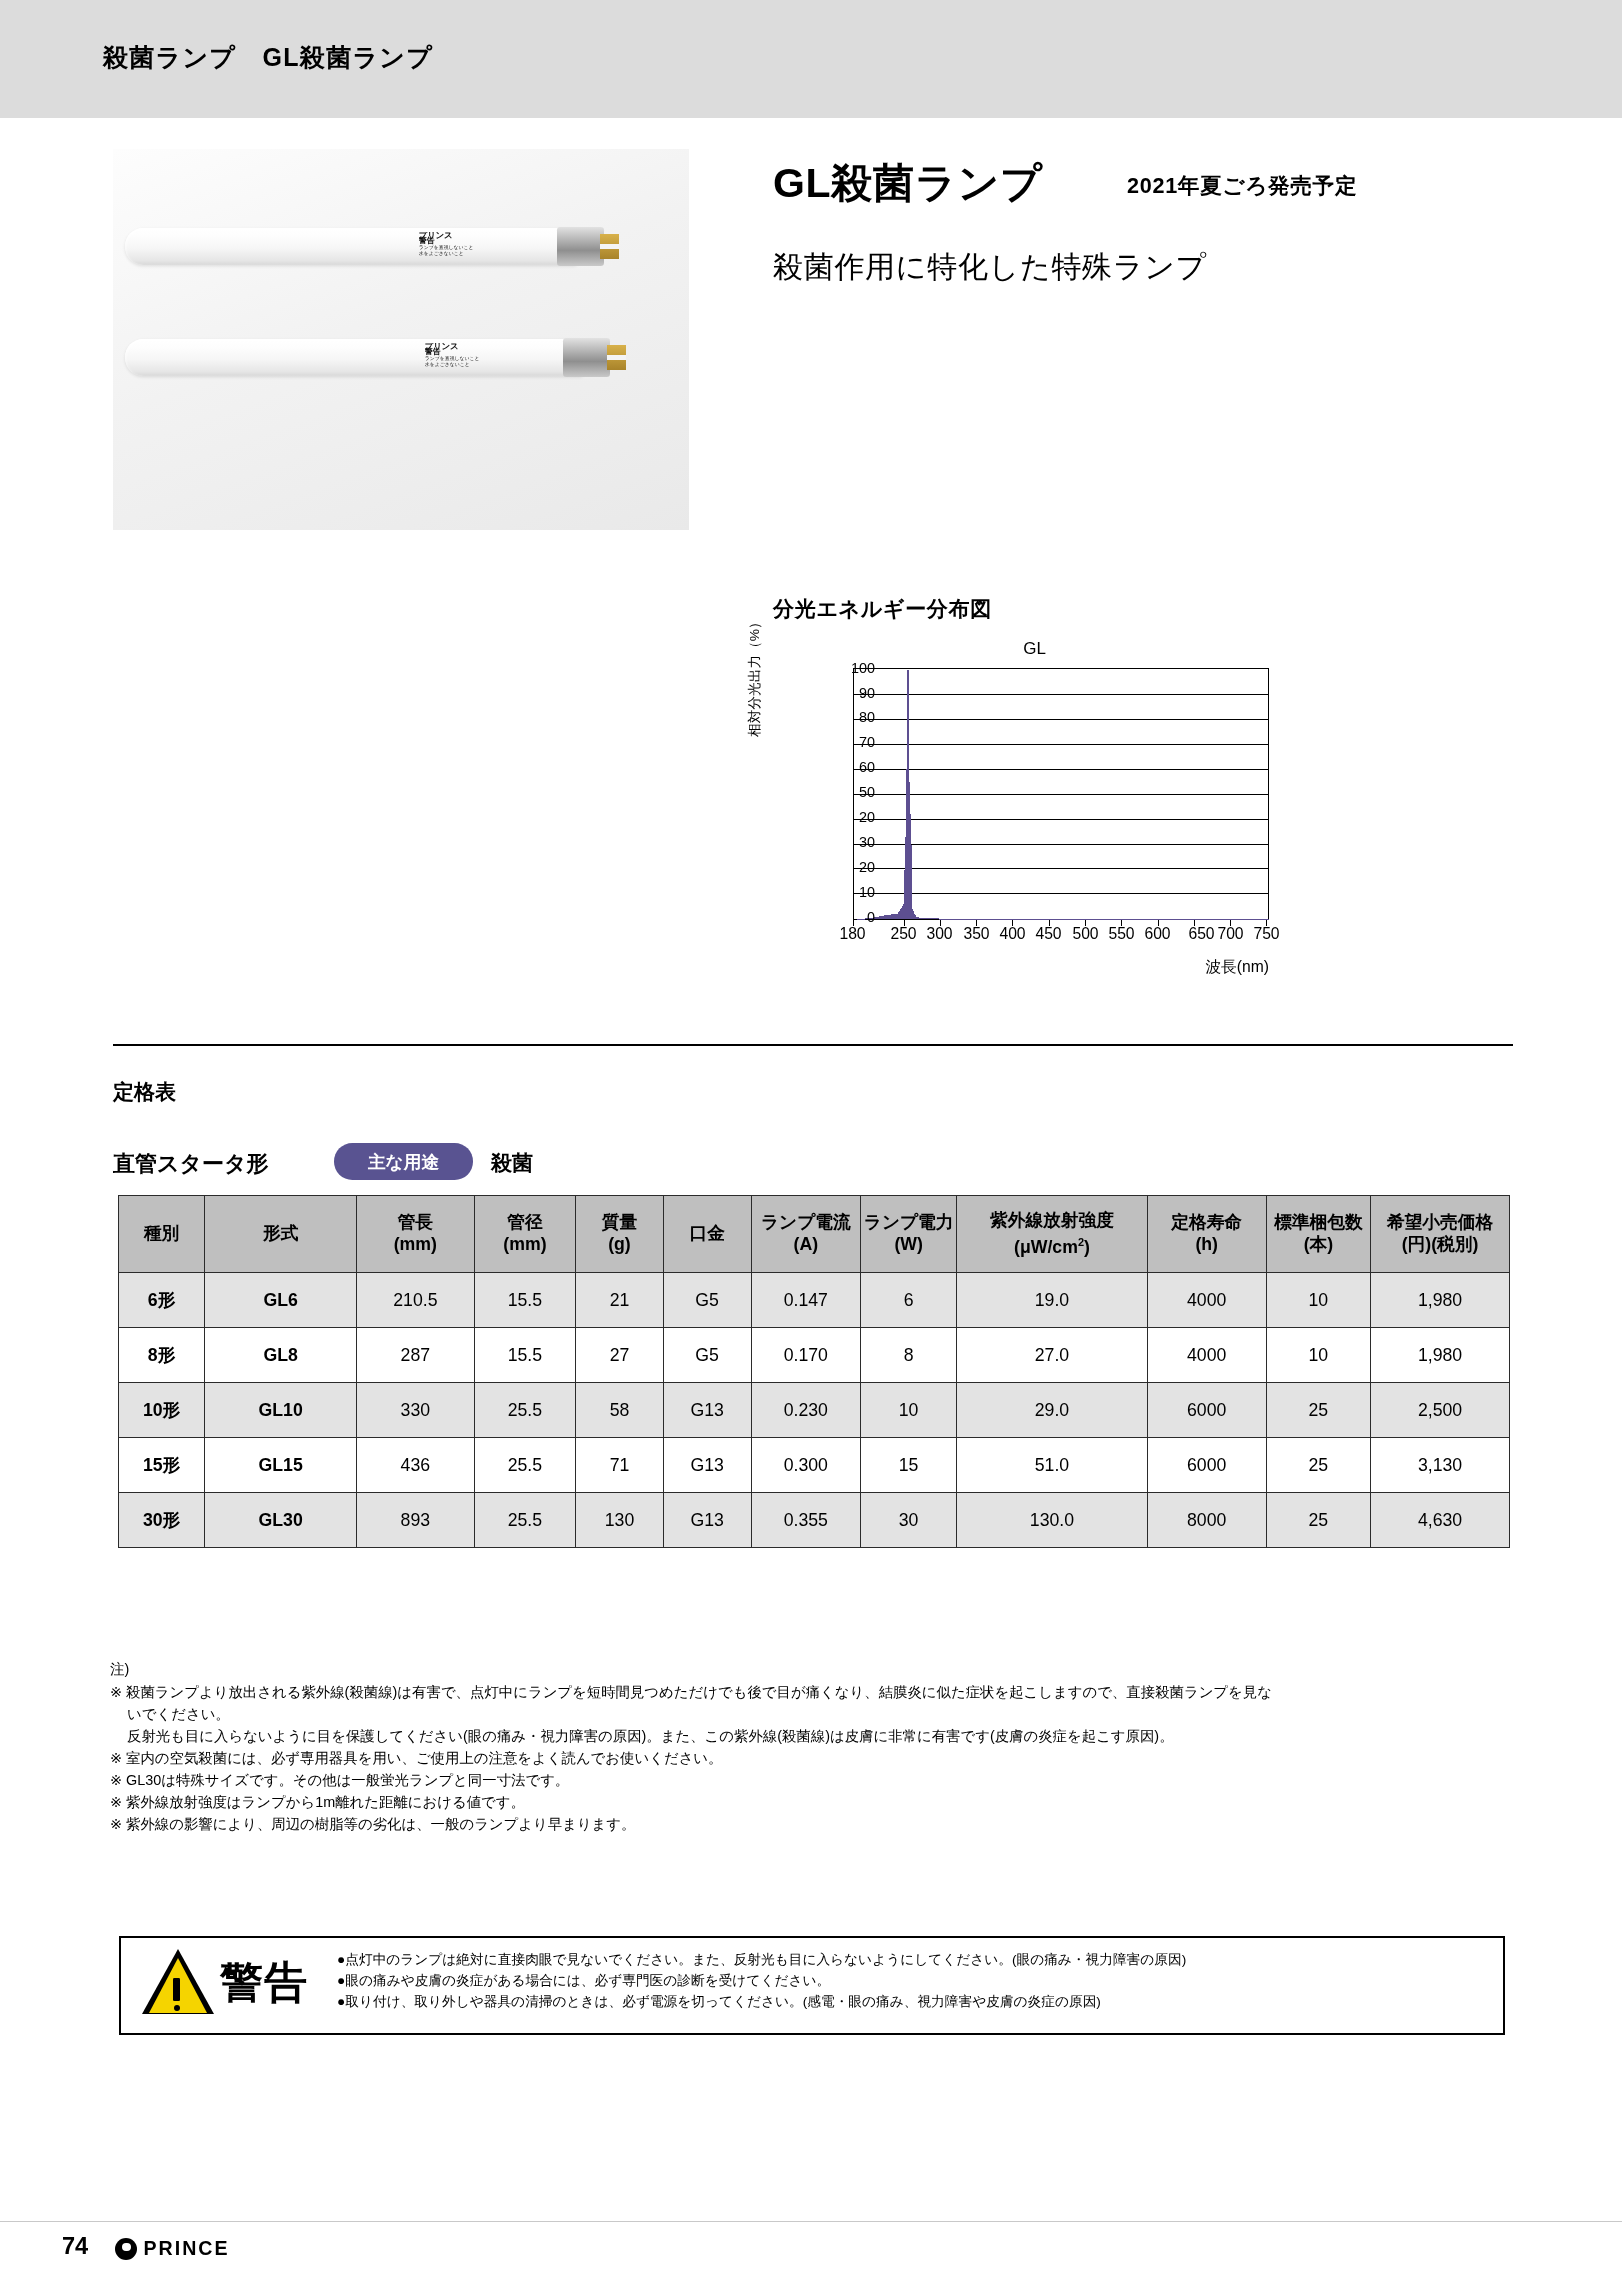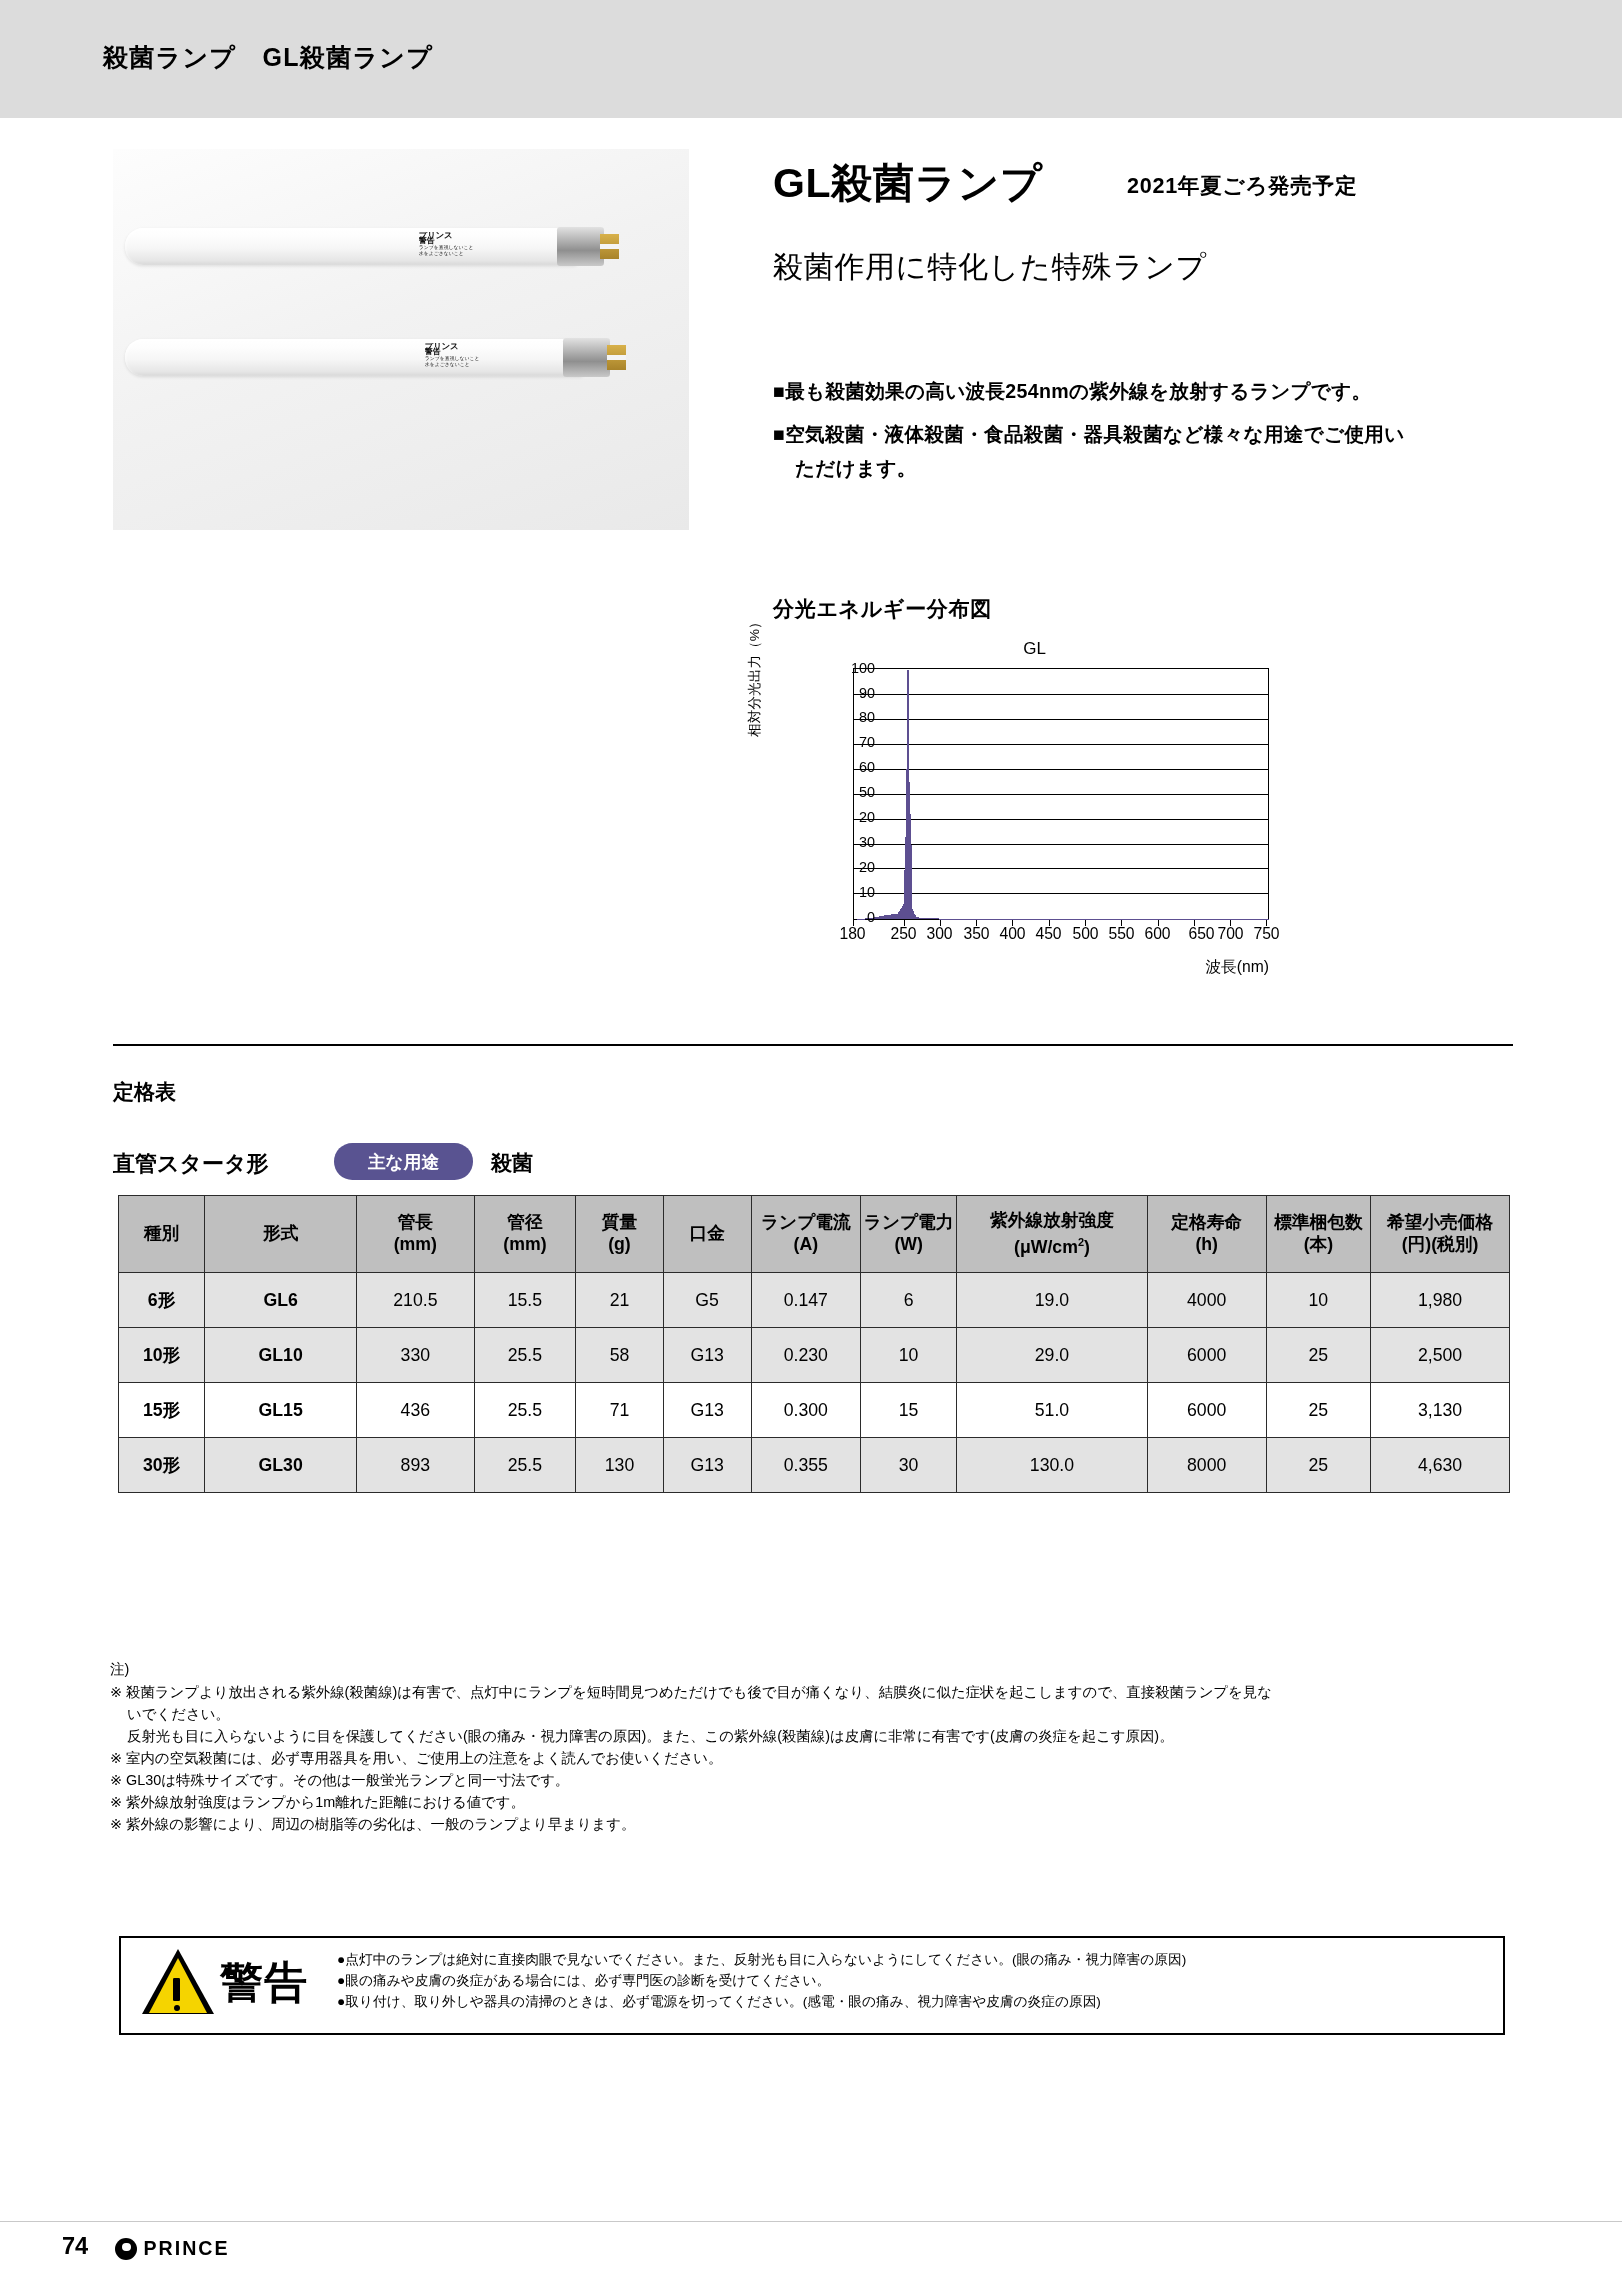--- a/index.html
+++ b/index.html
@@ -310,29 +310,20 @@
       </div>
       <div class="cap" style="left:438px"></div>
       <div class="pins" style="left:482px"></div>
     </div>
   </div>
 
   <div class="hero-title">GL殺菌ランプ</div>
   <div class="hero-sub">2021年夏ごろ発売予定</div>
   <div class="hero-tagline">殺菌作用に特化した特殊ランプ</div>
 
-  <div class="bullets">
-    <div class="bullet">
-      <span class="sq">■</span><span>最も殺菌効果の高い波長254nmの紫外線を放射するランプです。</span>
-    </div>
-    <div class="bullet">
-      <span class="sq">■</span><span>空気殺菌・液体殺菌・食品殺菌・器具殺菌など様々な用途でご使用い</span>
-      <span class="cont">ただけます。</span>
-    </div>
-  </div>
 
   <div class="chart-heading">分光エネルギー分布図</div>
   <div class="chart-wrap">
     <div class="chart-title">GL</div>
     <div class="plot" id="plot">
         <div class="grid-line" style="top: 224px;"></div>
         <div class="grid-line" style="top: 199px;"></div>
         <div class="grid-line" style="top: 175px;"></div>
         <div class="grid-line" style="top: 150px;"></div>
         <div class="grid-line" style="top: 125px;"></div>
@@ -996,20 +987,34 @@
           <td>15.5</td>
           <td>21</td>
           <td>G5</td>
           <td>0.147</td>
           <td>6</td>
           <td>19.0</td>
           <td>4000</td>
           <td>10</td>
           <td>1,980</td>
         </tr>
+        <tr>
+          <td class="k">8形</td>
+          <td class="k">GL8</td>
+          <td>287</td>
+          <td>15.5</td>
+          <td>27</td>
+          <td>G5</td>
+          <td>0.170</td>
+          <td>8</td>
+          <td>27.0</td>
+          <td>4000</td>
+          <td>10</td>
+          <td>1,980</td>
+        </tr>
         <tr class="shade">
           <td class="k">10形</td>
           <td class="k">GL10</td>
           <td>330</td>
           <td>25.5</td>
           <td>58</td>
           <td>G13</td>
           <td>0.230</td>
           <td>10</td>
           <td>29.0</td>

